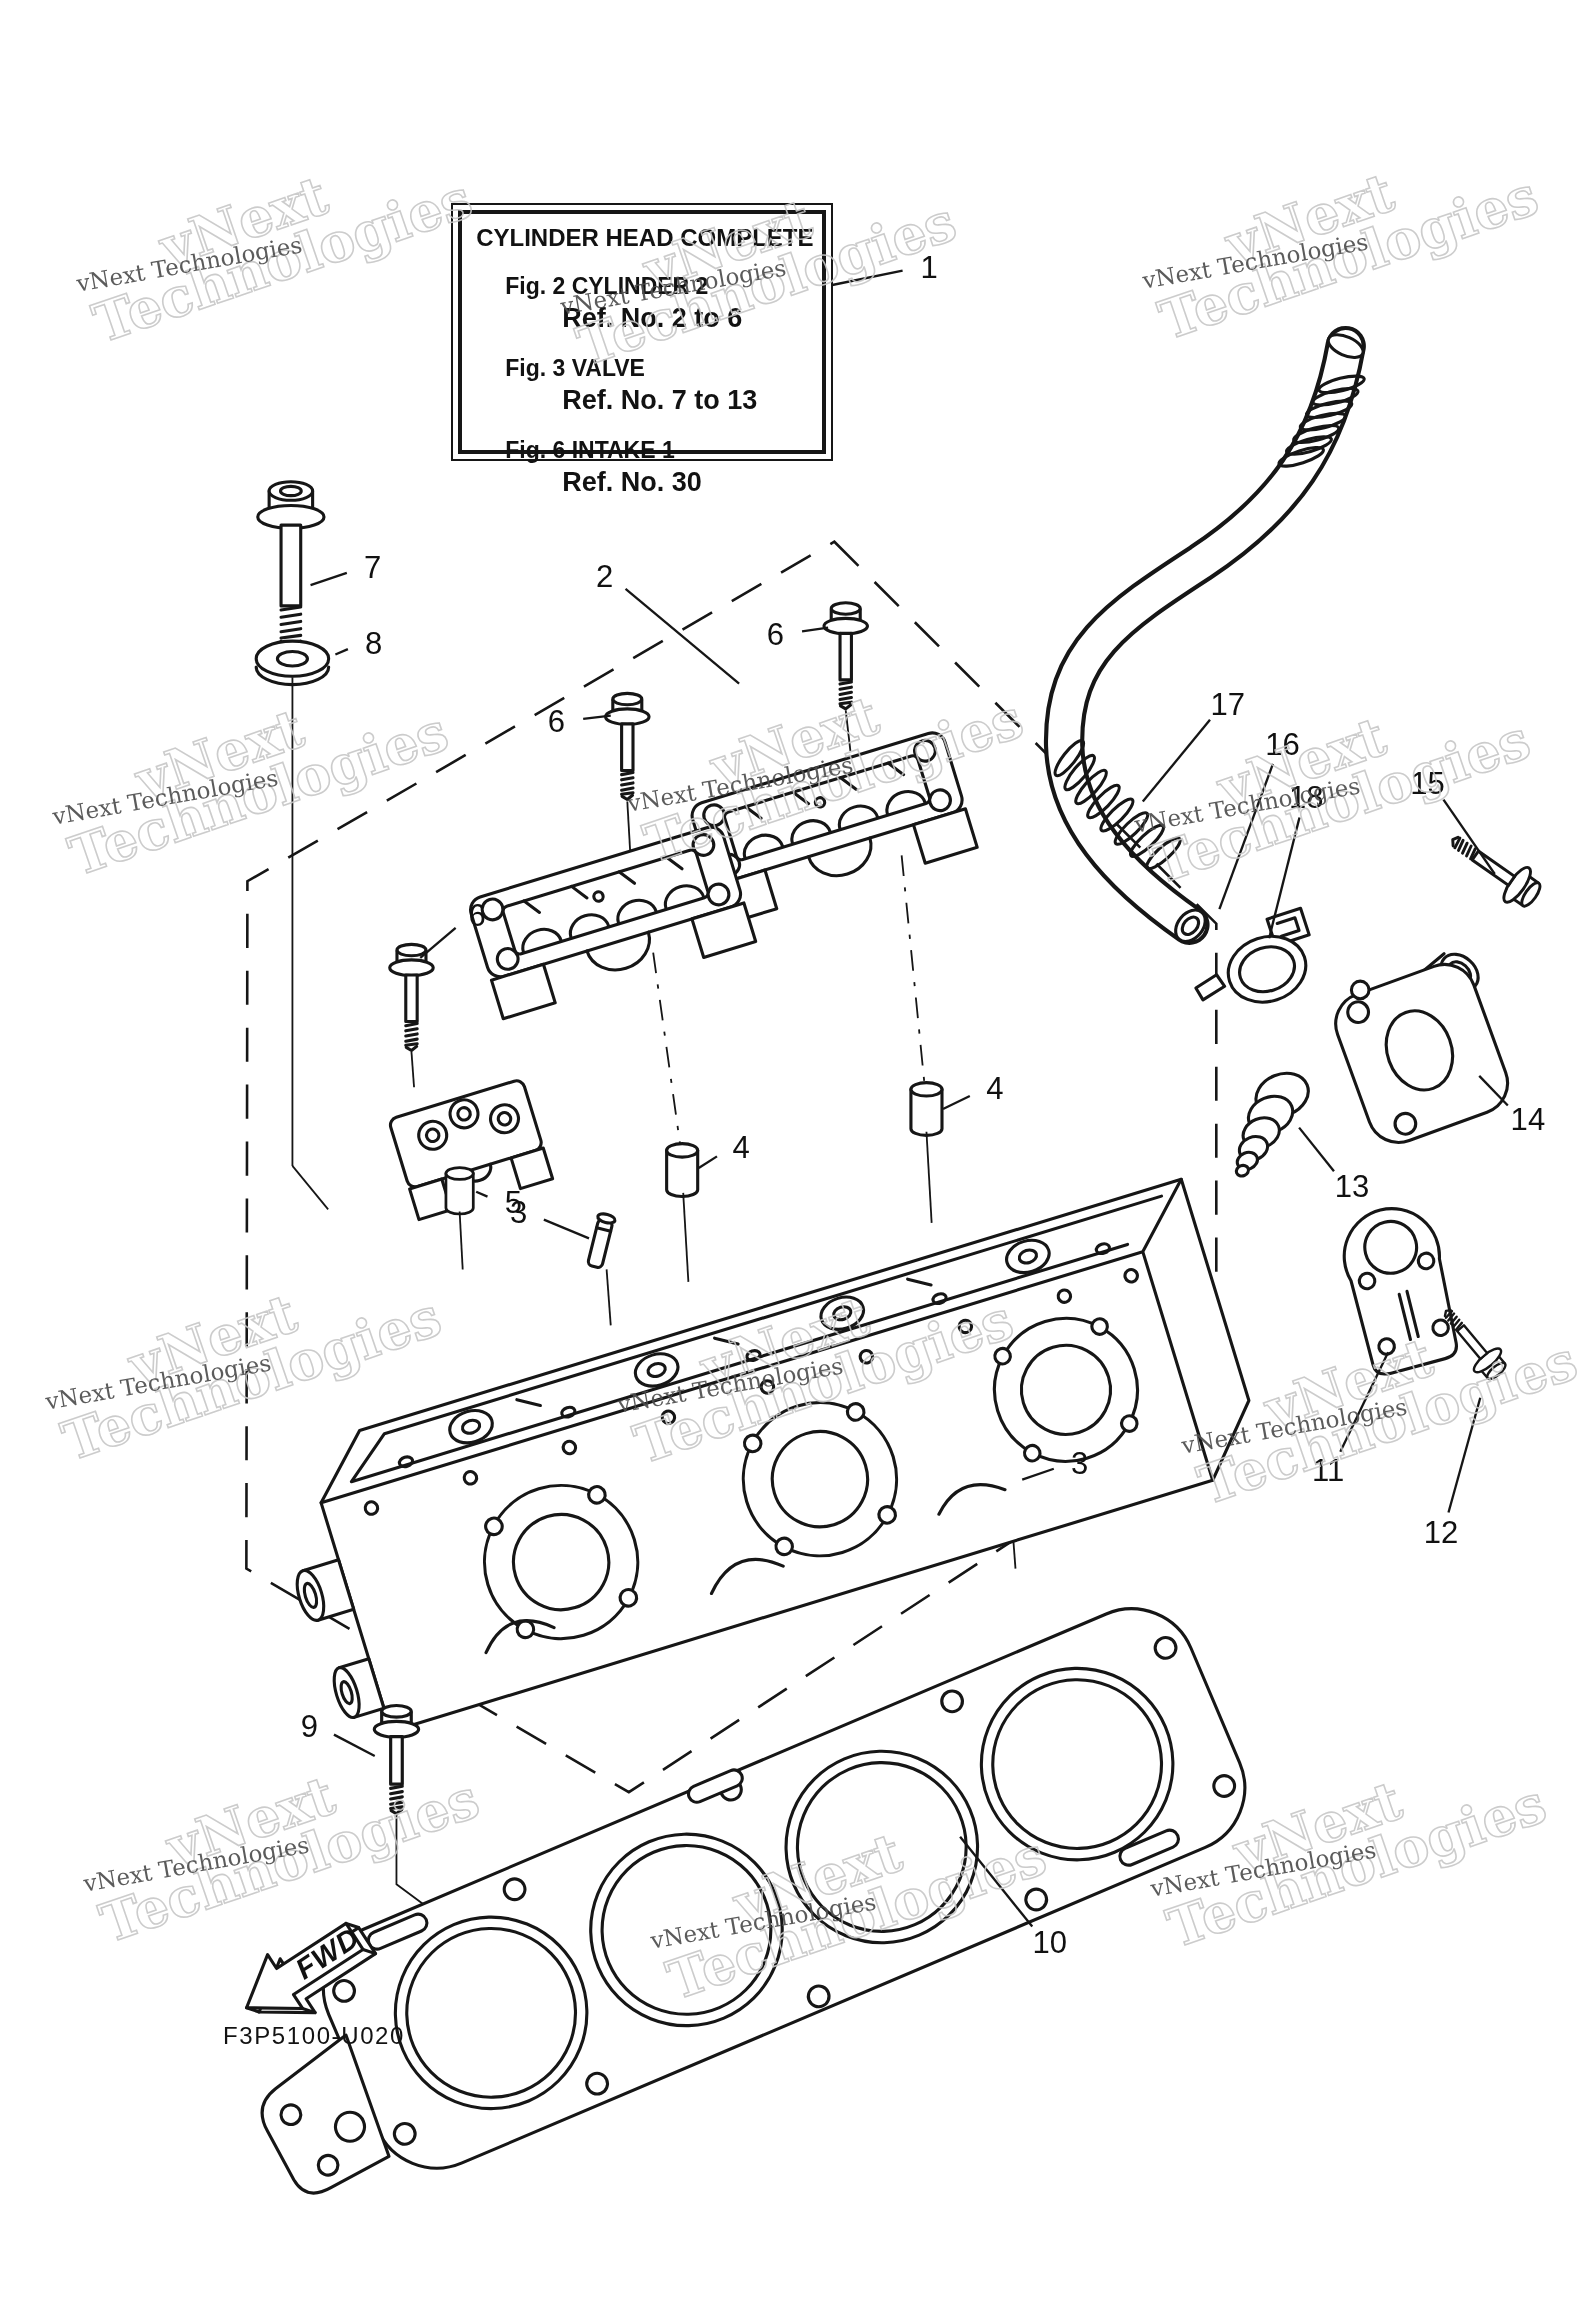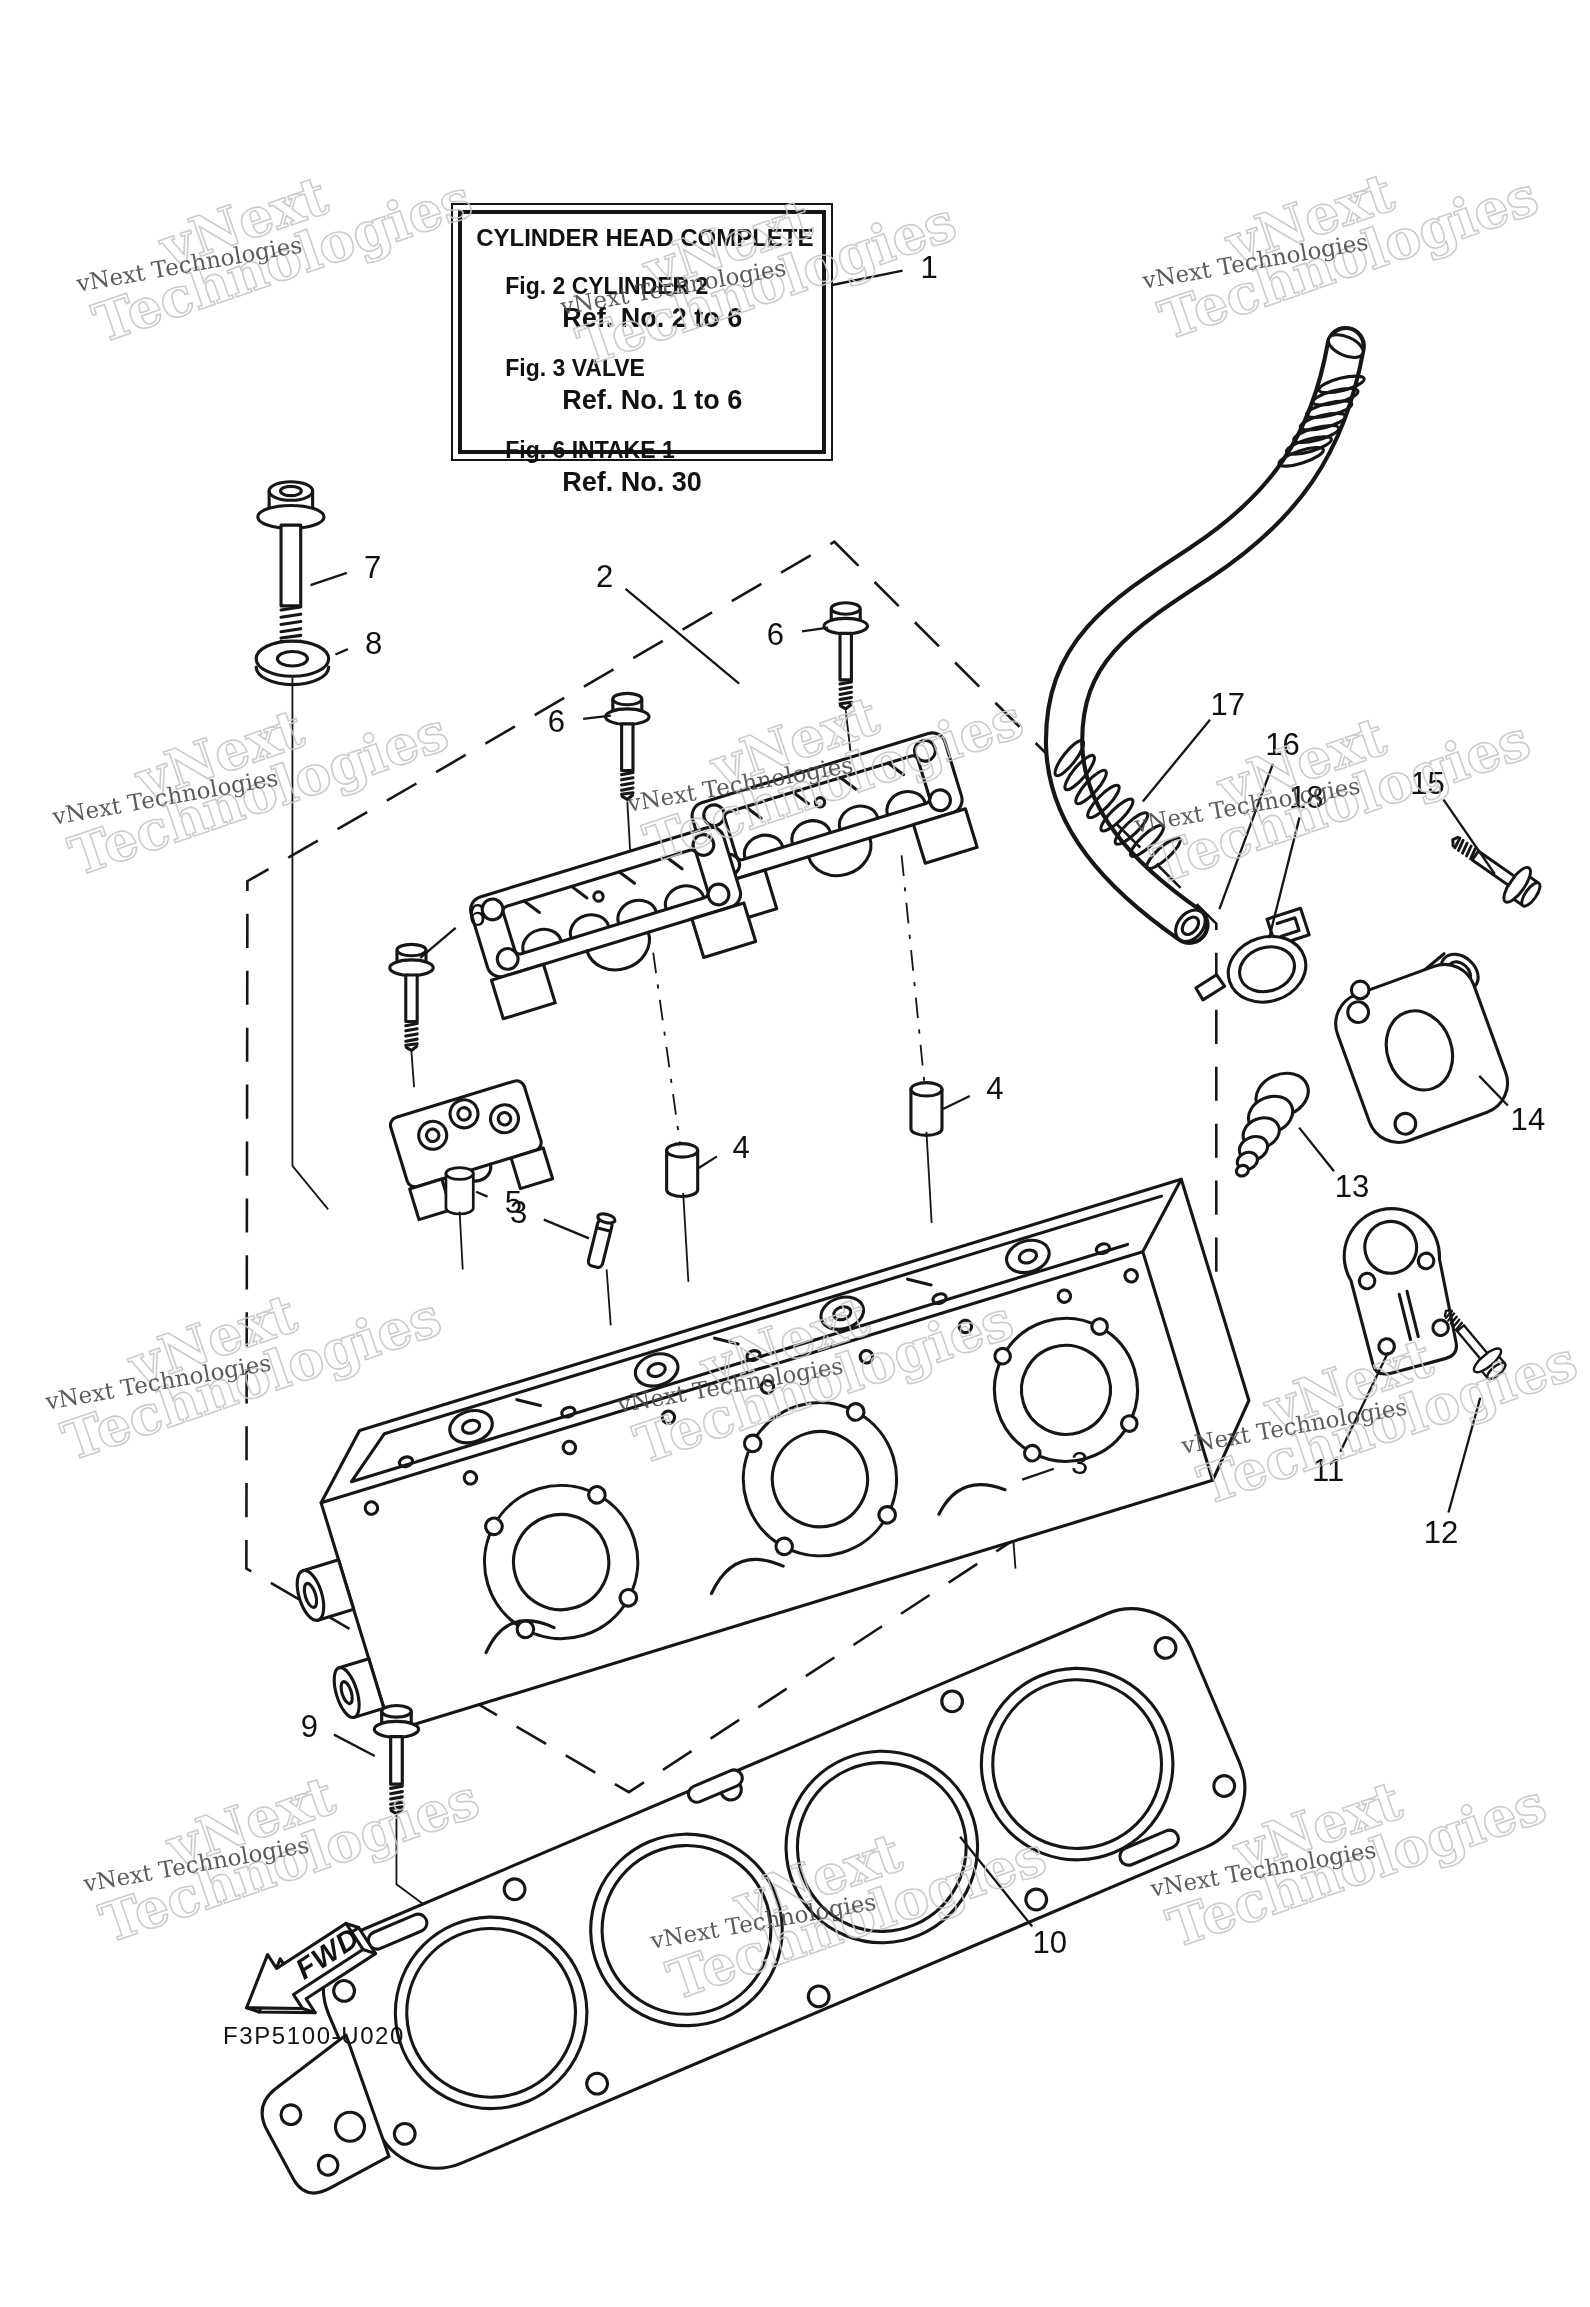--- a/index.html
+++ b/index.html
@@ -41,21 +41,21 @@
 <body>
 
 <div id="page">
 
   <div id="infobox">
     <div class="inner">
       <div class="title">CYLINDER HEAD COMPLETE</div>
       <div class="fig">Fig. 2 CYLINDER 2</div>
       <div class="ref">Ref. No. 2 to 6</div>
       <div class="fig">Fig. 3 VALVE</div>
-      <div class="ref">Ref. No. 1 to 6</div>
+      <div class="ref">Ref. No. 7 to 13</div>
       <div class="fig">Fig. 6 INTAKE 1</div>
       <div class="ref">Ref. No. 30</div>
     </div>
   </div>
 
   <svg id="art" width="1590" height="2307" viewBox="0 0 3072 4456">
     <defs>
       <g id="bolt6">
         <path class="fw" d="M-28,-8 L-28,18 L28,18 L28,-8 Z"></path>
         <ellipse class="fw" cx="0" cy="-10" rx="28" ry="11"></ellipse>

